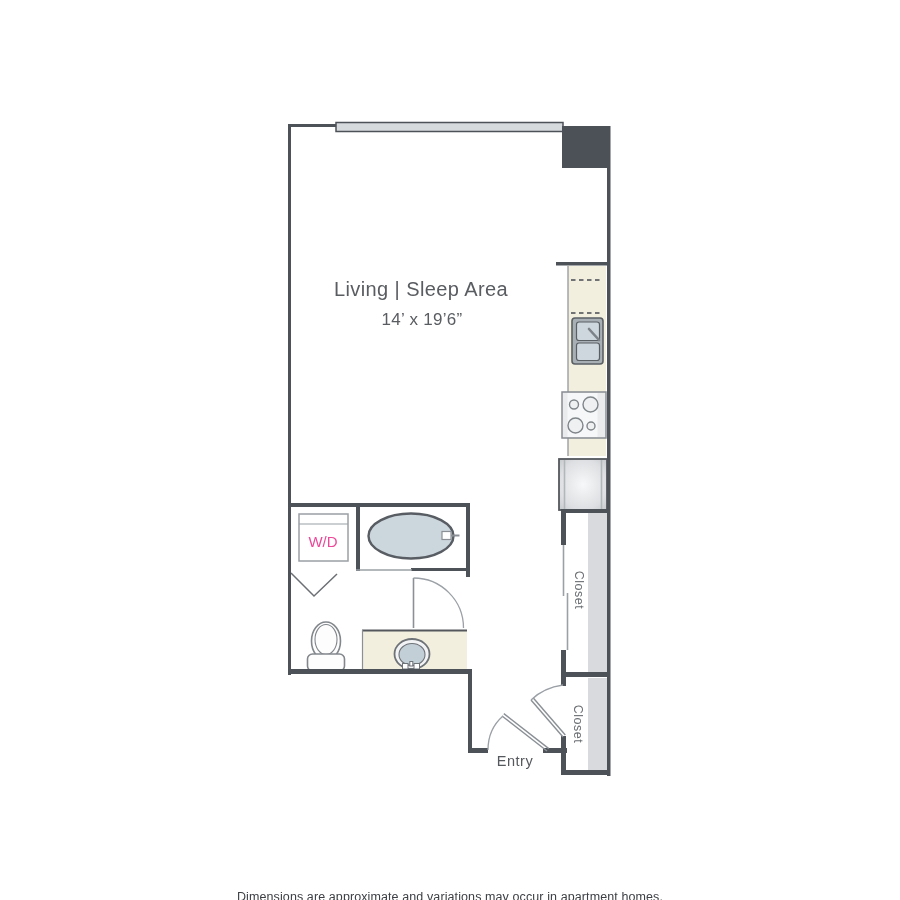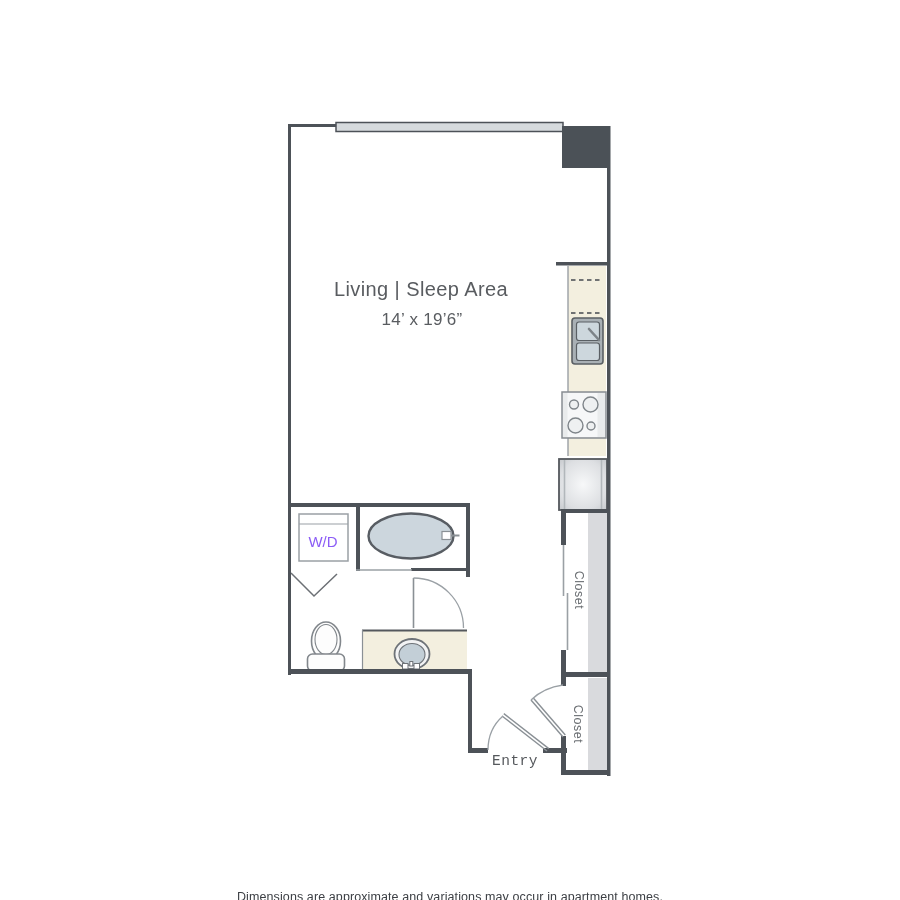--- a/index.html
+++ b/index.html
@@ -3,23 +3,23 @@
 <meta charset="utf-8">
 <style>
   html,body{margin:0;padding:0;background:#ffffff;}
   .canvas{position:relative;width:833px;height:900px;background:#ffffff;overflow:hidden;
           font-family:"Liberation Sans", sans-serif;}
   .plan-svg{position:absolute;left:0;top:0;}
   .lbl{position:absolute;transform:translate(-50%,-50%);color:#595c60;white-space:nowrap;
        -webkit-font-smoothing:antialiased;}
   .lbl-living{font-size:20px;letter-spacing:.4px;font-weight:400;}
   .lbl-dims{font-size:17px;letter-spacing:.3px;}
-  .lbl-wd{font-size:15px;color:#8b5cf6;}
+  .lbl-wd{font-size:15px;color:#ec4899;}
   .lbl-closet{font-size:12.5px;color:#6a6e72;transform:translate(-50%,-50%) rotate(90deg);letter-spacing:.5px;}
-  .lbl-entry{font-size:14.5px;letter-spacing:.5px;color:#55585c;font-family:Liberation Mono, monospace;}
+  .lbl-entry{font-size:14.5px;letter-spacing:.5px;color:#55585c;}
   .lbl-disclaimer{font-size:12.5px;color:#3d4045;letter-spacing:.1px;}
 </style>
 </head>
 <body>
 
 <div class="canvas">
 
   <svg class="plan-svg" width="900" height="900" viewBox="0 0 900 900">
     <defs>
       <radialGradient id="fridgeGrad" cx="50%" cy="50%" r="70%">

